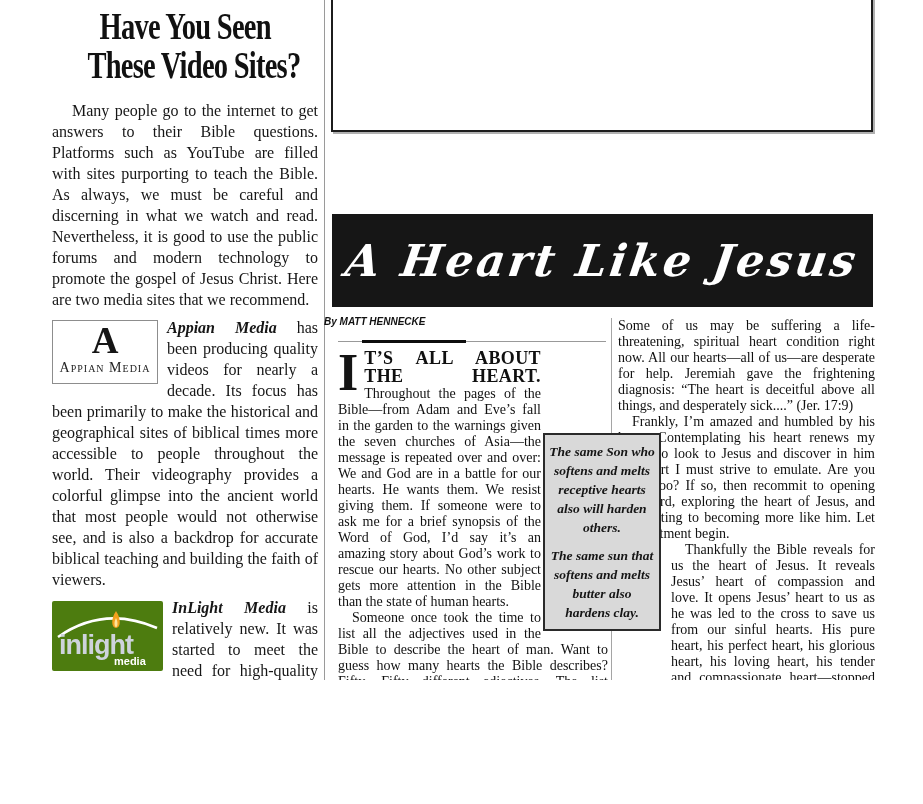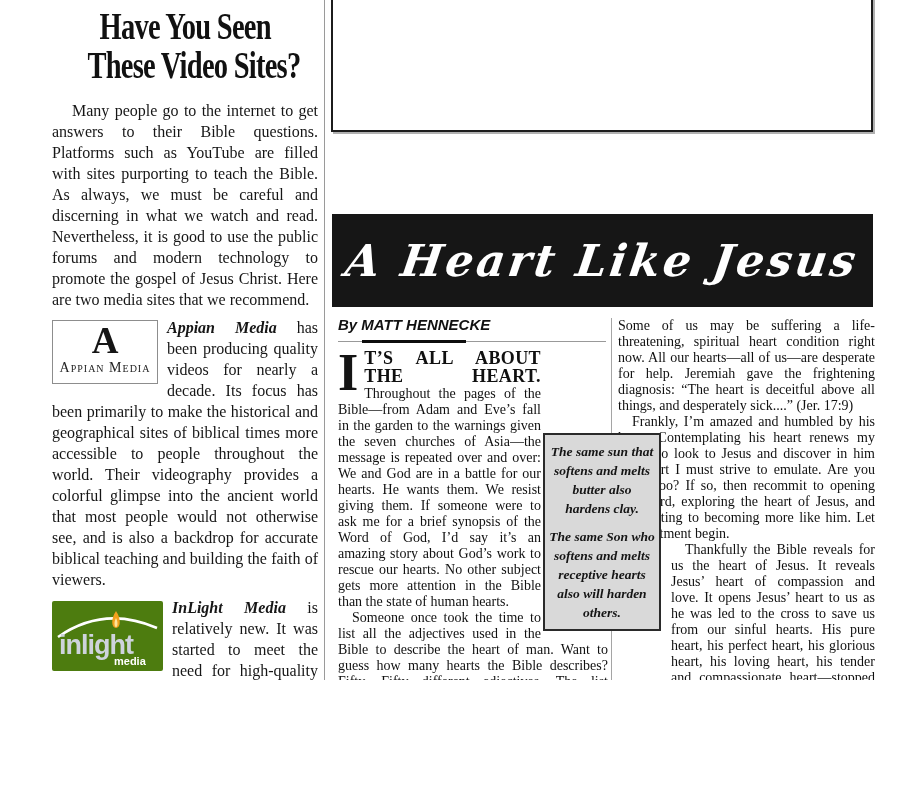--- a/index.html
+++ b/index.html
@@ -33,23 +33,23 @@
   .empty-box{position:absolute;left:331px;top:-14px;width:542px;height:146px;background:#fff;
         border:2px solid #1c1c1c;box-sizing:border-box;box-shadow:2px 2px 0 #b0b0b0;}
 
   
   .banner{position:absolute;left:332px;top:214px;width:541px;height:93px;background:#161616;
         display:flex;align-items:center;justify-content:center;}
   .banner .script{color:#fff;font-family:"DejaVu Serif",serif;font-style:italic;font-weight:bold;
         font-size:44px;letter-spacing:3px;transform:skewX(-8deg);white-space:nowrap;}
 
   
-  .byline{position:absolute;left:338px;top:316px;width:270px;
+  .byline{position:absolute;left:324px;top:316px;width:270px;
         font-family:"Liberation Sans",sans-serif;font-style:italic;font-weight:bold;
-        font-size:15px;color:#111;}
+        font-size:10px;color:#111;}
   .byline-rule{position:absolute;left:338px;top:341px;width:268px;height:1px;background:#999;}
   .byline-rule .thick{position:absolute;left:24px;top:-1px;width:104px;height:3px;background:#0d0d0d;}
 
   
   .article-body{position:absolute;left:338px;top:318px;width:537px;display:flex;align-items:stretch;}
   .acol{font-size:14px;line-height:16px;text-align:justify;color:#101010;}
   .col1{width:270px;padding-top:32px;box-sizing:border-box;}
   .col2{width:264px;margin-left:3px;border-left:1px solid #a5a5a5;padding-left:6px;box-sizing:border-box;}
   .ap{margin:0;}
   .ap.indent{text-indent:14px;}
@@ -117,22 +117,22 @@
   </div>
 
   <div class="byline">By MATT HENNECKE</div>
   <div class="byline-rule">
     <span class="thick"></span>
   </div>
 
   <div class="article-body">
 
     <div class="quote-box">
+      <p>The same Son who softens and melts receptive hearts also will harden others.</p>
       <p>The same sun that softens and melts butter also hardens clay.</p>
-      <p>The same Son who softens and melts receptive hearts also will harden others.</p>
     </div>
 
     <div class="acol col1">
       <p class="ap">
         <span class="spacer-r"></span>
         <span class="dropcap">I</span>
         <span class="lead-in">T’S ALL ABOUT THE HEART.</span><span> Throughout the pages of the Bible—from Adam and Eve’s fall in the garden to the warnings given the seven churches of Asia—the message is repeated over and over: We and God are in a battle for our hearts. He wants them. We resist giving them. If someone were to ask me for a brief synopsis of the Word of God, I’d say it’s an amazing story about God’s work to rescue our hearts. No other subject gets more attention in the Bible than the state of human hearts.</span>
       </p>
       <p class="ap indent">Someone once took the time to list all the adjectives used in the Bible to describe the heart of man. Want to guess how many hearts the Bible describes? Fifty. Fifty different adjectives. The list includes broken, pure, proud, wicked, obstinate, wise, hard, despiteful, contrite, uncircumcised, honest, heavy, and new.</p>
     </div>

